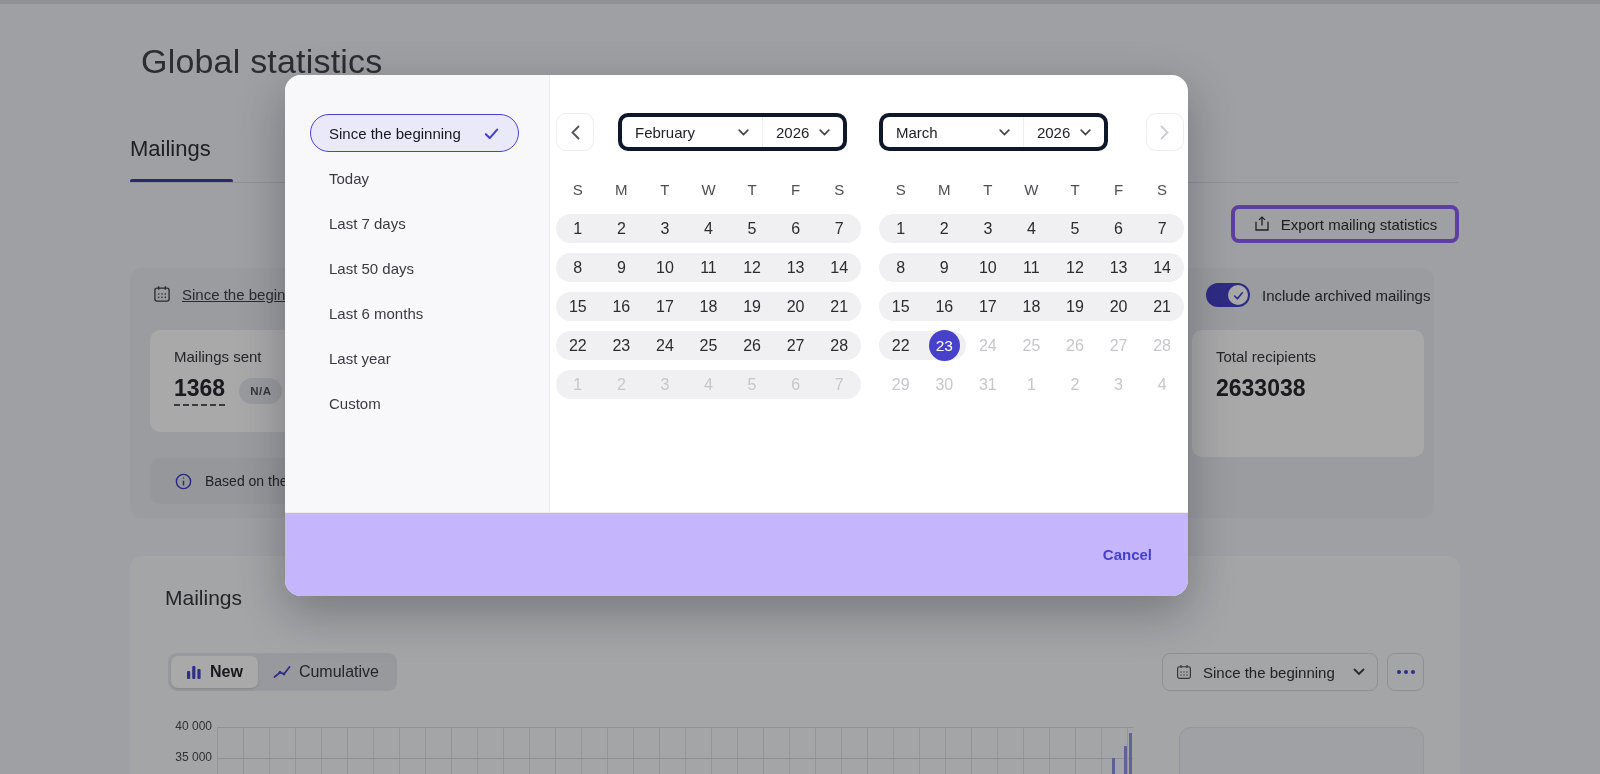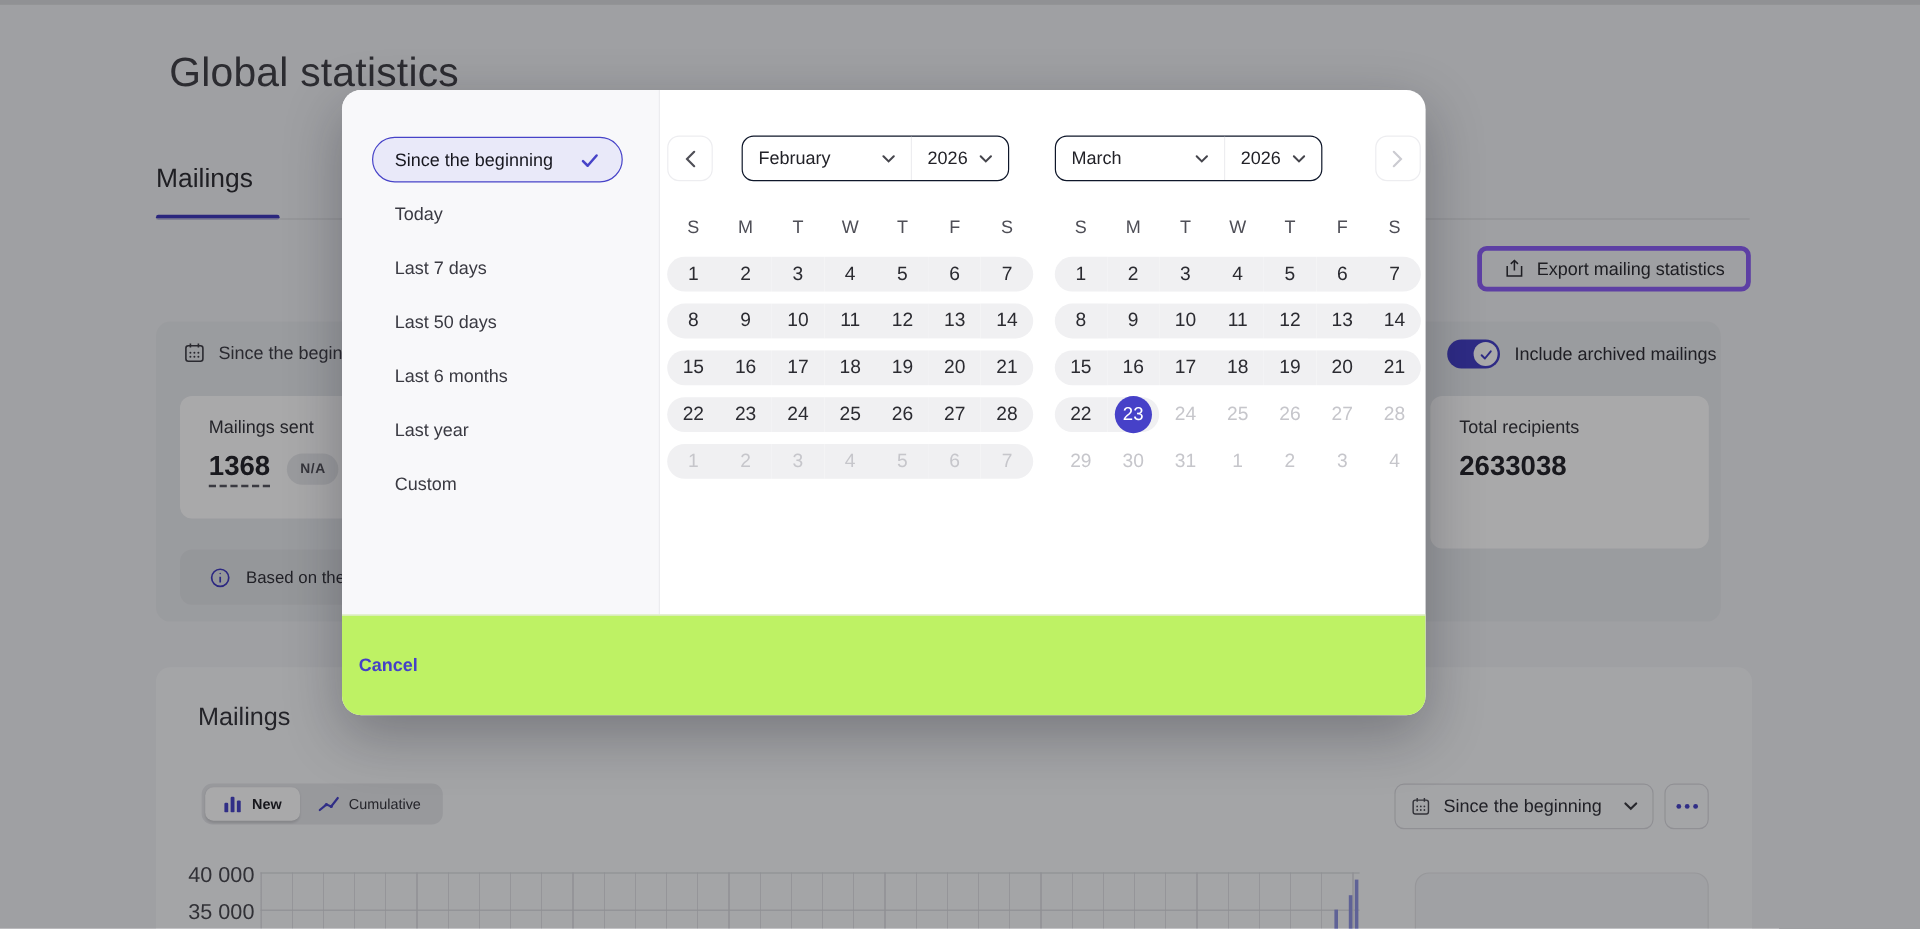--- a/index.html
+++ b/index.html
@@ -10,79 +10,79 @@
   .page { position:absolute; inset:0; background:#f0f1f4; }
   .top-edge { position:absolute; left:0; top:0; right:0; height:4px; background:#d9dadd; }
   .page-title { position:absolute; left:130px; top:42px; font-size:34px; font-weight:400; color:#3f3f46; letter-spacing:.2px;margin-left:11px; }
   .share-btn { position:absolute; left:1322px; top:44px; width:136px; height:58px; background:#413cc7; border:none; border-radius:8px; color:rgba(255,255,255,.95); font-size:16px; display:flex; align-items:center; justify-content:center; gap:10px; cursor:pointer; font-family:inherit; }
   .tab { position:absolute; left:130px; top:136px; font-size:22px; color:#2b2b31; }
   .tab-underline { position:absolute; left:130px; top:179px; width:103px; height:4px; background:#3d37bb; border-radius:2px; }
   .tab-divider { position:absolute; left:130px; top:182px; width:1328px; height:1px; background:#dadade; }
   .export-btn { position:absolute; left:1231px; top:205px; width:228px; height:38px; border:4px solid #8b5cf6; background:transparent; border-radius:8px; display:flex; align-items:center; justify-content:center; gap:10px; font-size:15px; color:#2a2a30; cursor:pointer; font-family:inherit; }
 
   .stats-card { position:absolute; left:130px; top:268px; width:1304px; height:250px; background:#e9ebee; border-radius:12px; }
-  .range-label { position:absolute; left:22px; top:16px; display:flex; align-items:center; gap:10px; font-size:15px; color:#3c3c44; white-space:nowrap; }
+  .range-label { position:absolute; left:22px; top:16px; display:flex; align-items:center; gap:10px; font-size:15px; color:#3c3c44; white-space:nowrap;text-decoration:underline; }
   .toggle-row { position:absolute; left:1076px; top:15px; display:flex; align-items:center; gap:12px; }
   .switch { position:relative; width:44px; height:24px; border-radius:12px; background:#433ec6; cursor:pointer; }
   .switch .knob { position:absolute; right:2px; top:2px; width:20px; height:20px; border-radius:50%; background:#fff; display:flex; align-items:center; justify-content:center; }
   .toggle-row .lbl { font-size:15px; color:#2c2c33; white-space:nowrap; }
   .stat-inner { position:absolute; background:#fff; border-radius:10px; padding:18px 24px; }
   .stat-inner .slabel { font-size:15px; color:#33333a; margin-bottom:10px; }
   .stat-inner .svalue { font-size:23px; font-weight:bold; color:#222228; }
   .stat-left { left:20px; top:62px; width:600px; height:102px; }
   .stat-right { left:1062px; top:62px; width:232px; height:127px; }
   .value-row { display:flex; align-items:center; gap:14px; }
   .dashed-val { border-bottom:2px dashed #55555e; padding-bottom:2px; cursor:pointer; }
   .na-badge { background:#e9eaed; border-radius:14px; padding:7px 11px; font-size:11.5px; font-weight:bold; color:#4e4e56; letter-spacing:.5px; }
   .info-strip { position:absolute; left:20px; top:190px; width:720px; height:46px; background:#e1e3e7; border-radius:10px; display:flex; align-items:center; gap:12px; padding-left:24px; font-size:14px; color:#2f2f36; }
 
   .mailings-card { position:absolute; left:130px; top:556px; width:1330px; height:400px; background:#f8f9fb; border-radius:12px; }
   .m-title { position:absolute; left:35px; top:30px; font-size:21px; color:#33333a; }
   .seg-group { position:absolute; left:38px; top:97px; display:inline-flex; background:#e5e6ea; border-radius:9px; padding:3px; }
-  .seg { display:flex; align-items:center; gap:8px; padding:7px 15px; border-radius:7px; font-size:12px; color:#33333a; cursor:pointer; }
+  .seg { display:flex; align-items:center; gap:8px; padding:7px 15px; border-radius:7px; font-size:16px; color:#33333a; cursor:pointer; }
   .seg.active { background:#fff; box-shadow:0 1px 2px rgba(0,0,0,.12); font-weight:bold; color:#1f1f26; }
   .range-btn { position:absolute; left:1032px; top:97px; width:216px; height:38px; border:1px solid #d9d9de; border-radius:8px; background:transparent; display:flex; align-items:center; gap:10px; padding:0 12px; font-size:15px; color:#2f2f36; cursor:pointer; font-family:inherit; }
   .range-btn .chev { margin-left:auto; }
   .more-btn { position:absolute; left:1257px; top:97px; width:37px; height:38px; border:1px solid #d9d9de; border-radius:8px; background:transparent; display:flex; align-items:center; justify-content:center; gap:3px; cursor:pointer; }
   .more-btn i { width:4px; height:4px; border-radius:50%; background:#4642c8; display:block; }
-  .ytick { position:absolute; width:82px; text-align:right; font-size:18px; color:#47474e; }
+  .ytick { position:absolute; width:82px; text-align:right; font-size:12px; color:#47474e; }
   .grid { position:absolute; left:87px; top:171px; width:916px; height:230px;
           background:repeating-linear-gradient(to right, #e0e1e5 0 1px, transparent 1px 26px); }
   .hline { position:absolute; left:0; width:100%; height:1px; background:#d8d9dd; }
   .bar { position:absolute; width:3px; bottom:-30px; background:#8e92e0; }
   .hover-card { position:absolute; left:1049px; top:171px; width:245px; height:140px; background:#f2f3f6; border:1px solid #e3e4e7; border-radius:12px; padding:20px 26px; display:flex; align-items:center; gap:18px; }
 
   
   .overlay { position:absolute; inset:0; background:rgba(8,8,12,0.35); z-index:5; }
 
   
   .modal { position:absolute; left:285px; top:75px; width:903px; height:521px; background:#fff; border-radius:16px; z-index:10; box-shadow:0 16px 48px rgba(15,15,30,.30); display:grid; grid-template-columns:265px 638px; grid-template-rows:437px 84px; overflow:hidden; }
   .sidebar { grid-row:1; grid-column:1; background:#f8f8fa; border-right:1px solid #ececef; padding-top:39px; }
   .preset { width:209px; height:38px; margin:0 0 7px 25px; border-radius:19px; display:flex; align-items:center; justify-content:space-between; padding:0 18px; font-size:15px; color:#3a3a42; cursor:pointer; border:1.5px solid transparent; }
   .preset.selected { background:#e9e9f9; border-color:#4743c8; color:#17171f; }
   .cal-panel { grid-row:1; grid-column:2; padding:38px 6px 0 6px; display:flex; gap:18px; }
   .month { width:305px; }
   .cal-nav { height:38px; display:flex; align-items:center; margin-bottom:30px; }
   .nav-btn { width:38px; height:38px; border:1px solid #ededf0; border-radius:10px; background:#fff; display:flex; align-items:center; justify-content:center; cursor:pointer; }
   .nav-btn.disabled { cursor:default; }
-  .sel-group { height:38px; border:1px solid #0f172a; border-radius:10px; display:flex; align-items:stretch; margin-left:24px; }
+  .sel-group { height:38px; border:4px solid #0f172a; border-radius:10px; display:flex; align-items:stretch; margin-left:24px; }
   .month:last-child .sel-group { margin-left:0; }
   .sel-seg { display:flex; align-items:center; gap:10px; padding:0 13px; font-size:15px; color:#222228; cursor:pointer; }
   .sel-div { width:1px; background:#ededf0; }
   .spacer { flex:1; }
   .weekday-row { display:flex; margin-bottom:16px; }
   .weekday-row span { width:43.57px; text-align:center; font-size:15px; color:#4e4e56; }
   .week { display:flex; margin-bottom:10px; height:29px; }
   .day { width:43.57px; height:29px; display:flex; align-items:center; justify-content:center; font-size:16px; color:#2b2b31; cursor:pointer; position:relative; }
   .day.bg { background:#f0f0f2; }
   .day.rs { border-radius:14.5px 0 0 14.5px; }
   .day.re { border-radius:0 14.5px 14.5px 0; }
   .day.muted { color:#c6c6cb; }
   .day .circle { position:absolute; width:31px; height:31px; border-radius:50%; background:#4641c8; color:#fff; font-size:15.5px; display:flex; align-items:center; justify-content:center; }
-  .footer { grid-row:2; grid-column:1 / 3; background:#bef264; border-top:1px solid #ececef; display:flex; align-items:center; padding-right:22px; gap:42px; }
+  .footer { grid-row:2; grid-column:1 / 3; background:#c4b5fd; border-top:1px solid #ececef; display:flex; align-items:center; justify-content:flex-end; padding-right:22px; gap:42px; }
   .cancel-btn { background:none; border:none; color:#4540c8; font-size:15px; font-weight:bold; cursor:pointer; padding:10px 14px; font-family:inherit; }
   .confirm-btn { width:118px; height:44px; background:#4540c8; border:none; border-radius:9px; color:#fff; font-size:15px; font-weight:bold; cursor:pointer; font-family:inherit; }
 
   svg { display:block; }
 </style>
 </head>
 <body>
 
 <div class="page">
   <div class="top-edge"></div>

